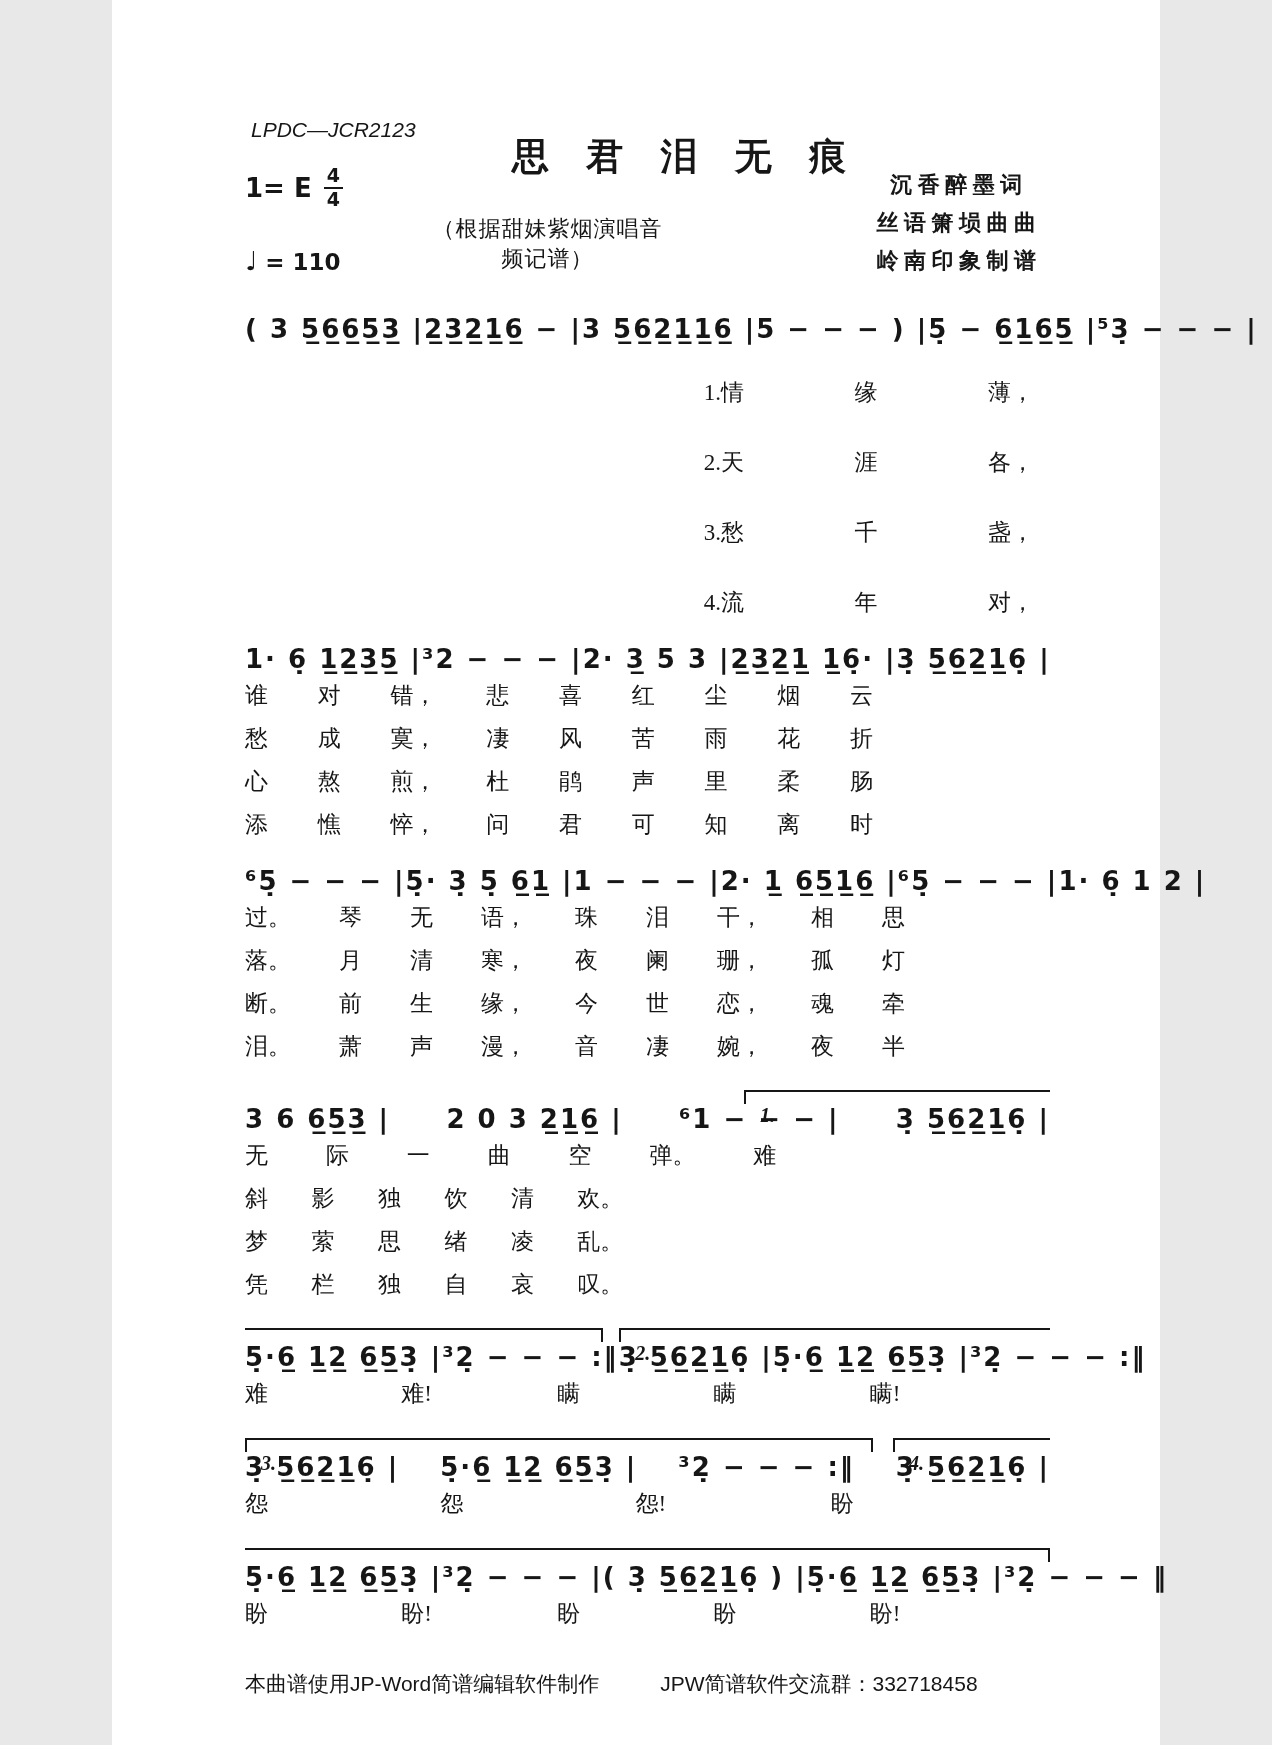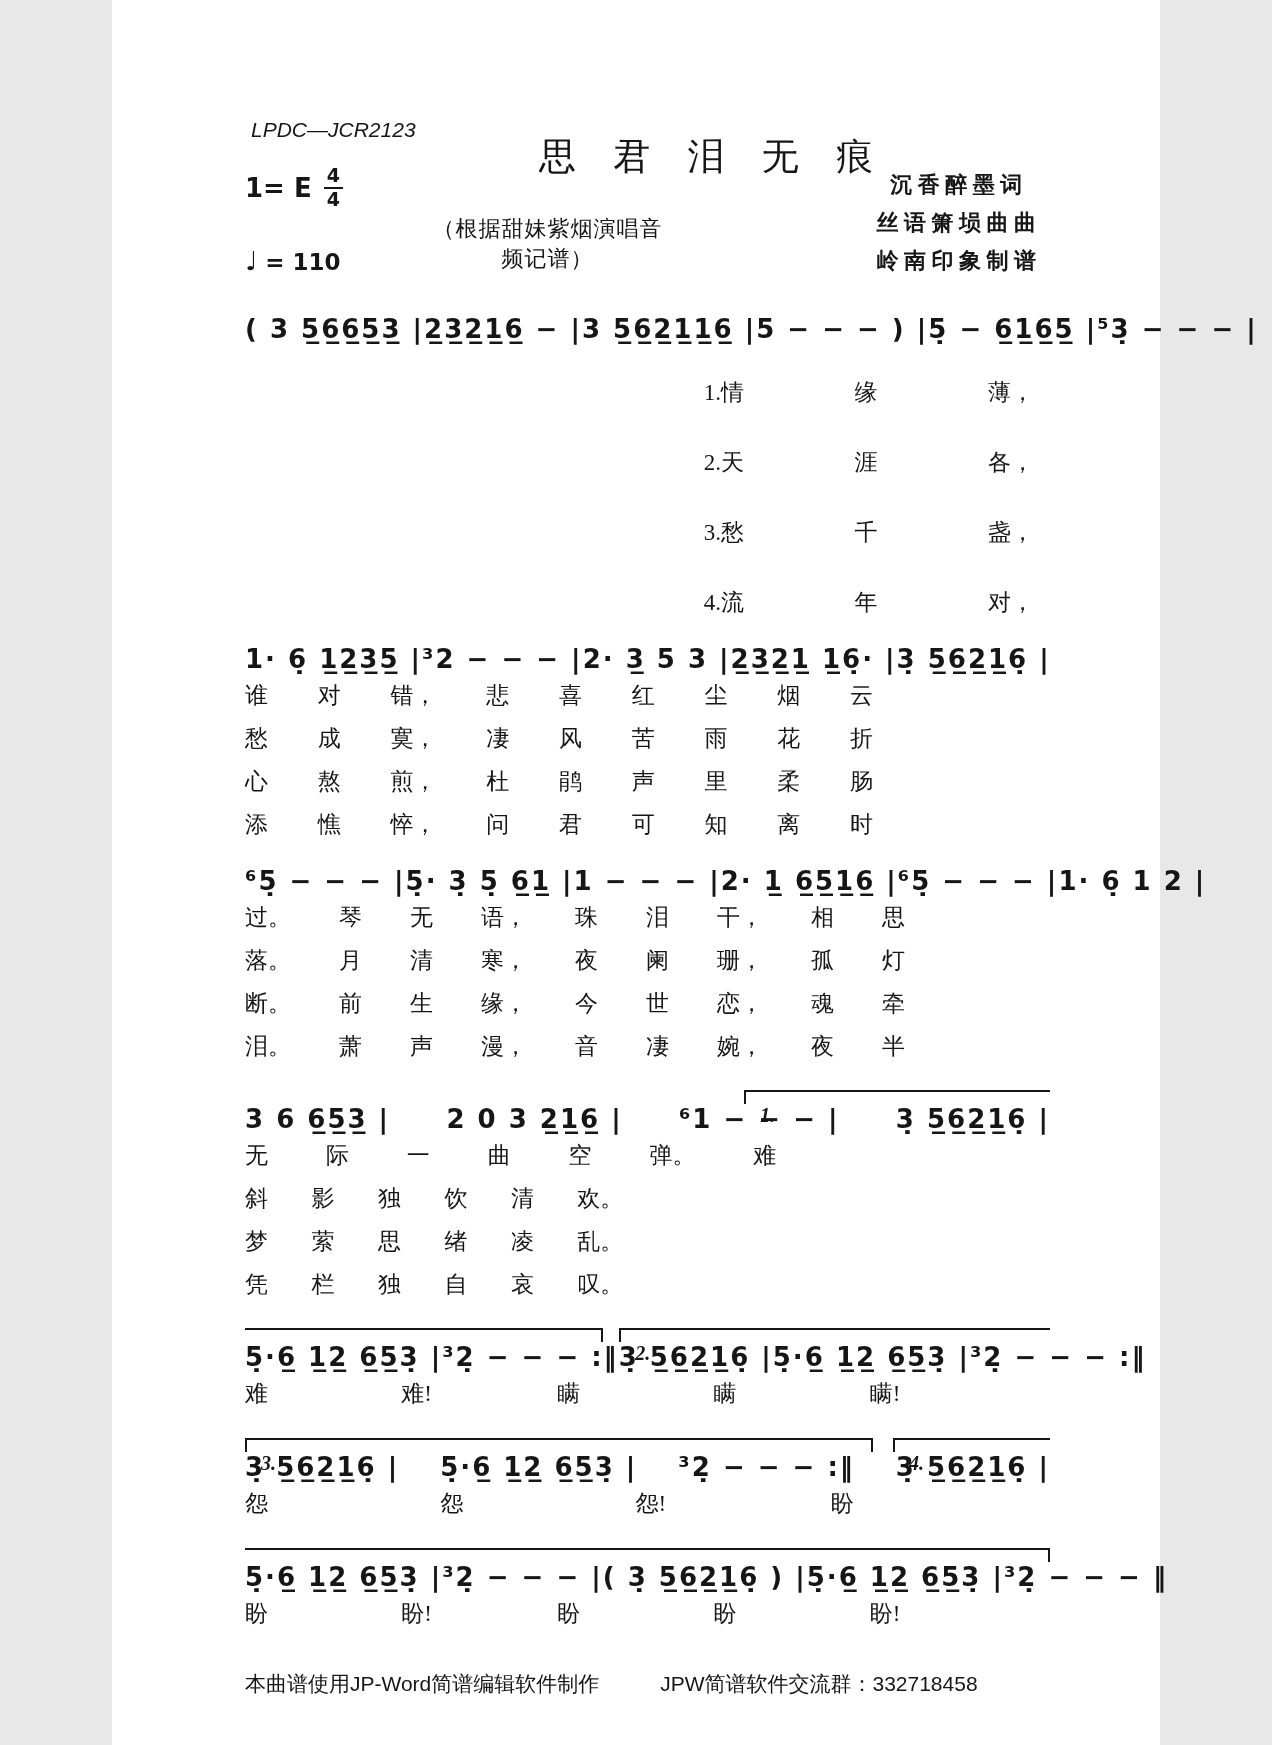--- a/index.html
+++ b/index.html
@@ -13,22 +13,22 @@
   .header { position:relative; height:180px; }
   .code { font-family:"Liberation Sans", sans-serif; font-style:italic; font-size:21px; margin-left:6px; }
   .keyrow { margin-top:24px; display:flex; align-items:center; gap:8px;
             font-family:"DejaVu Sans", sans-serif; font-weight:bold; font-size:26px; }
   .meter { display:inline-flex; flex-direction:column; line-height:1.05; font-size:19px;
            font-weight:bold; text-align:center; margin-left:4px; }
   .meter .top { border-bottom:2px solid #161616; padding:0 3px 1px 3px; }
   .meter .bot { padding-top:1px; }
   .tempo { margin-top:36px; font-family:"DejaVu Sans", sans-serif; font-size:23px; font-weight:bold; }
   .tempo .glyph { font-size:26px; }
-  .title { position:absolute; top:14px; left:294px; right:280px; text-align:center;
-           font-size:37px; font-weight:normal; letter-spacing:14px; white-space:nowrap; }
+  .title { position:absolute; top:14px; left:267px; right:280px; text-align:center;
+           font-size:37px; font-weight:bold; letter-spacing:14px; white-space:nowrap; }
   .subtitle { position:absolute; top:96px; left:180px; right:380px; text-align:center;
               font-size:22px; letter-spacing:1px; }
   .credits { position:absolute; right:14px; top:48px; text-align:center;
              font-size:22px; font-weight:bold; line-height:38px; }
   .credits .cell { display:block; }
   
   .system { position:relative; }
   .music-line { display:flex; justify-content:space-between; align-items:baseline;
                 font-family:"DejaVu Sans", sans-serif; font-weight:bold; font-size:26px;
                 letter-spacing:2px; padding-top:10px; }

